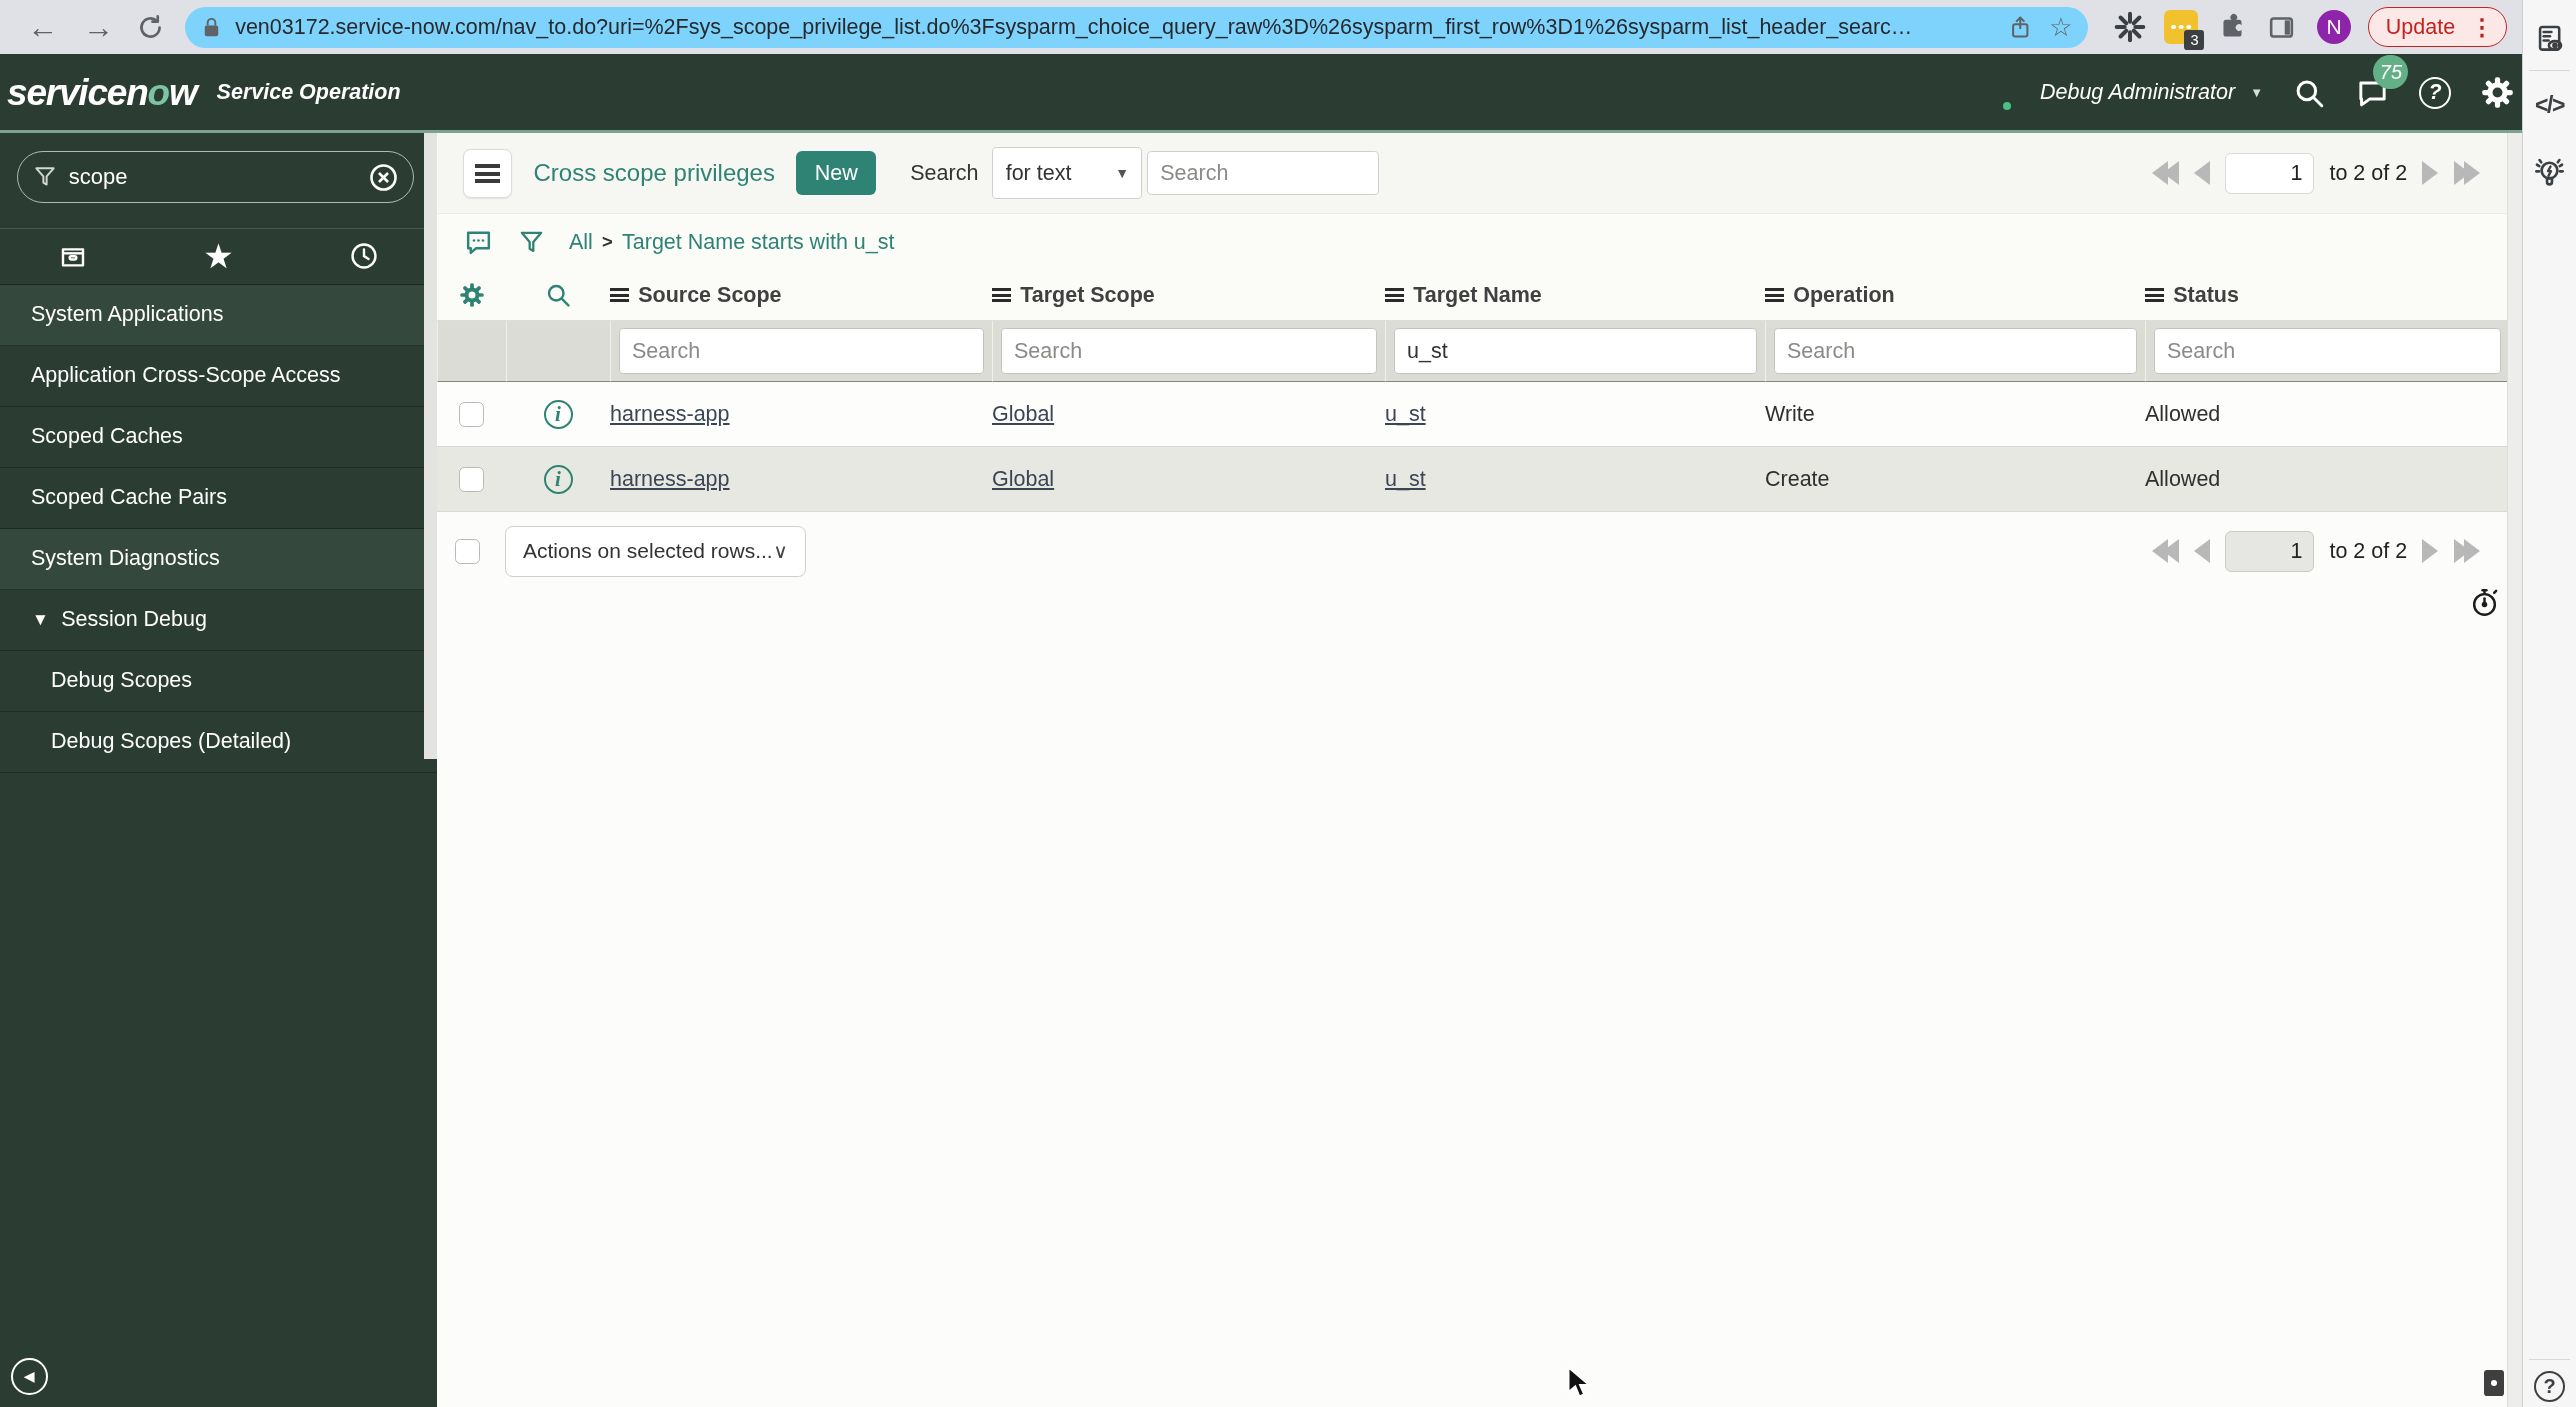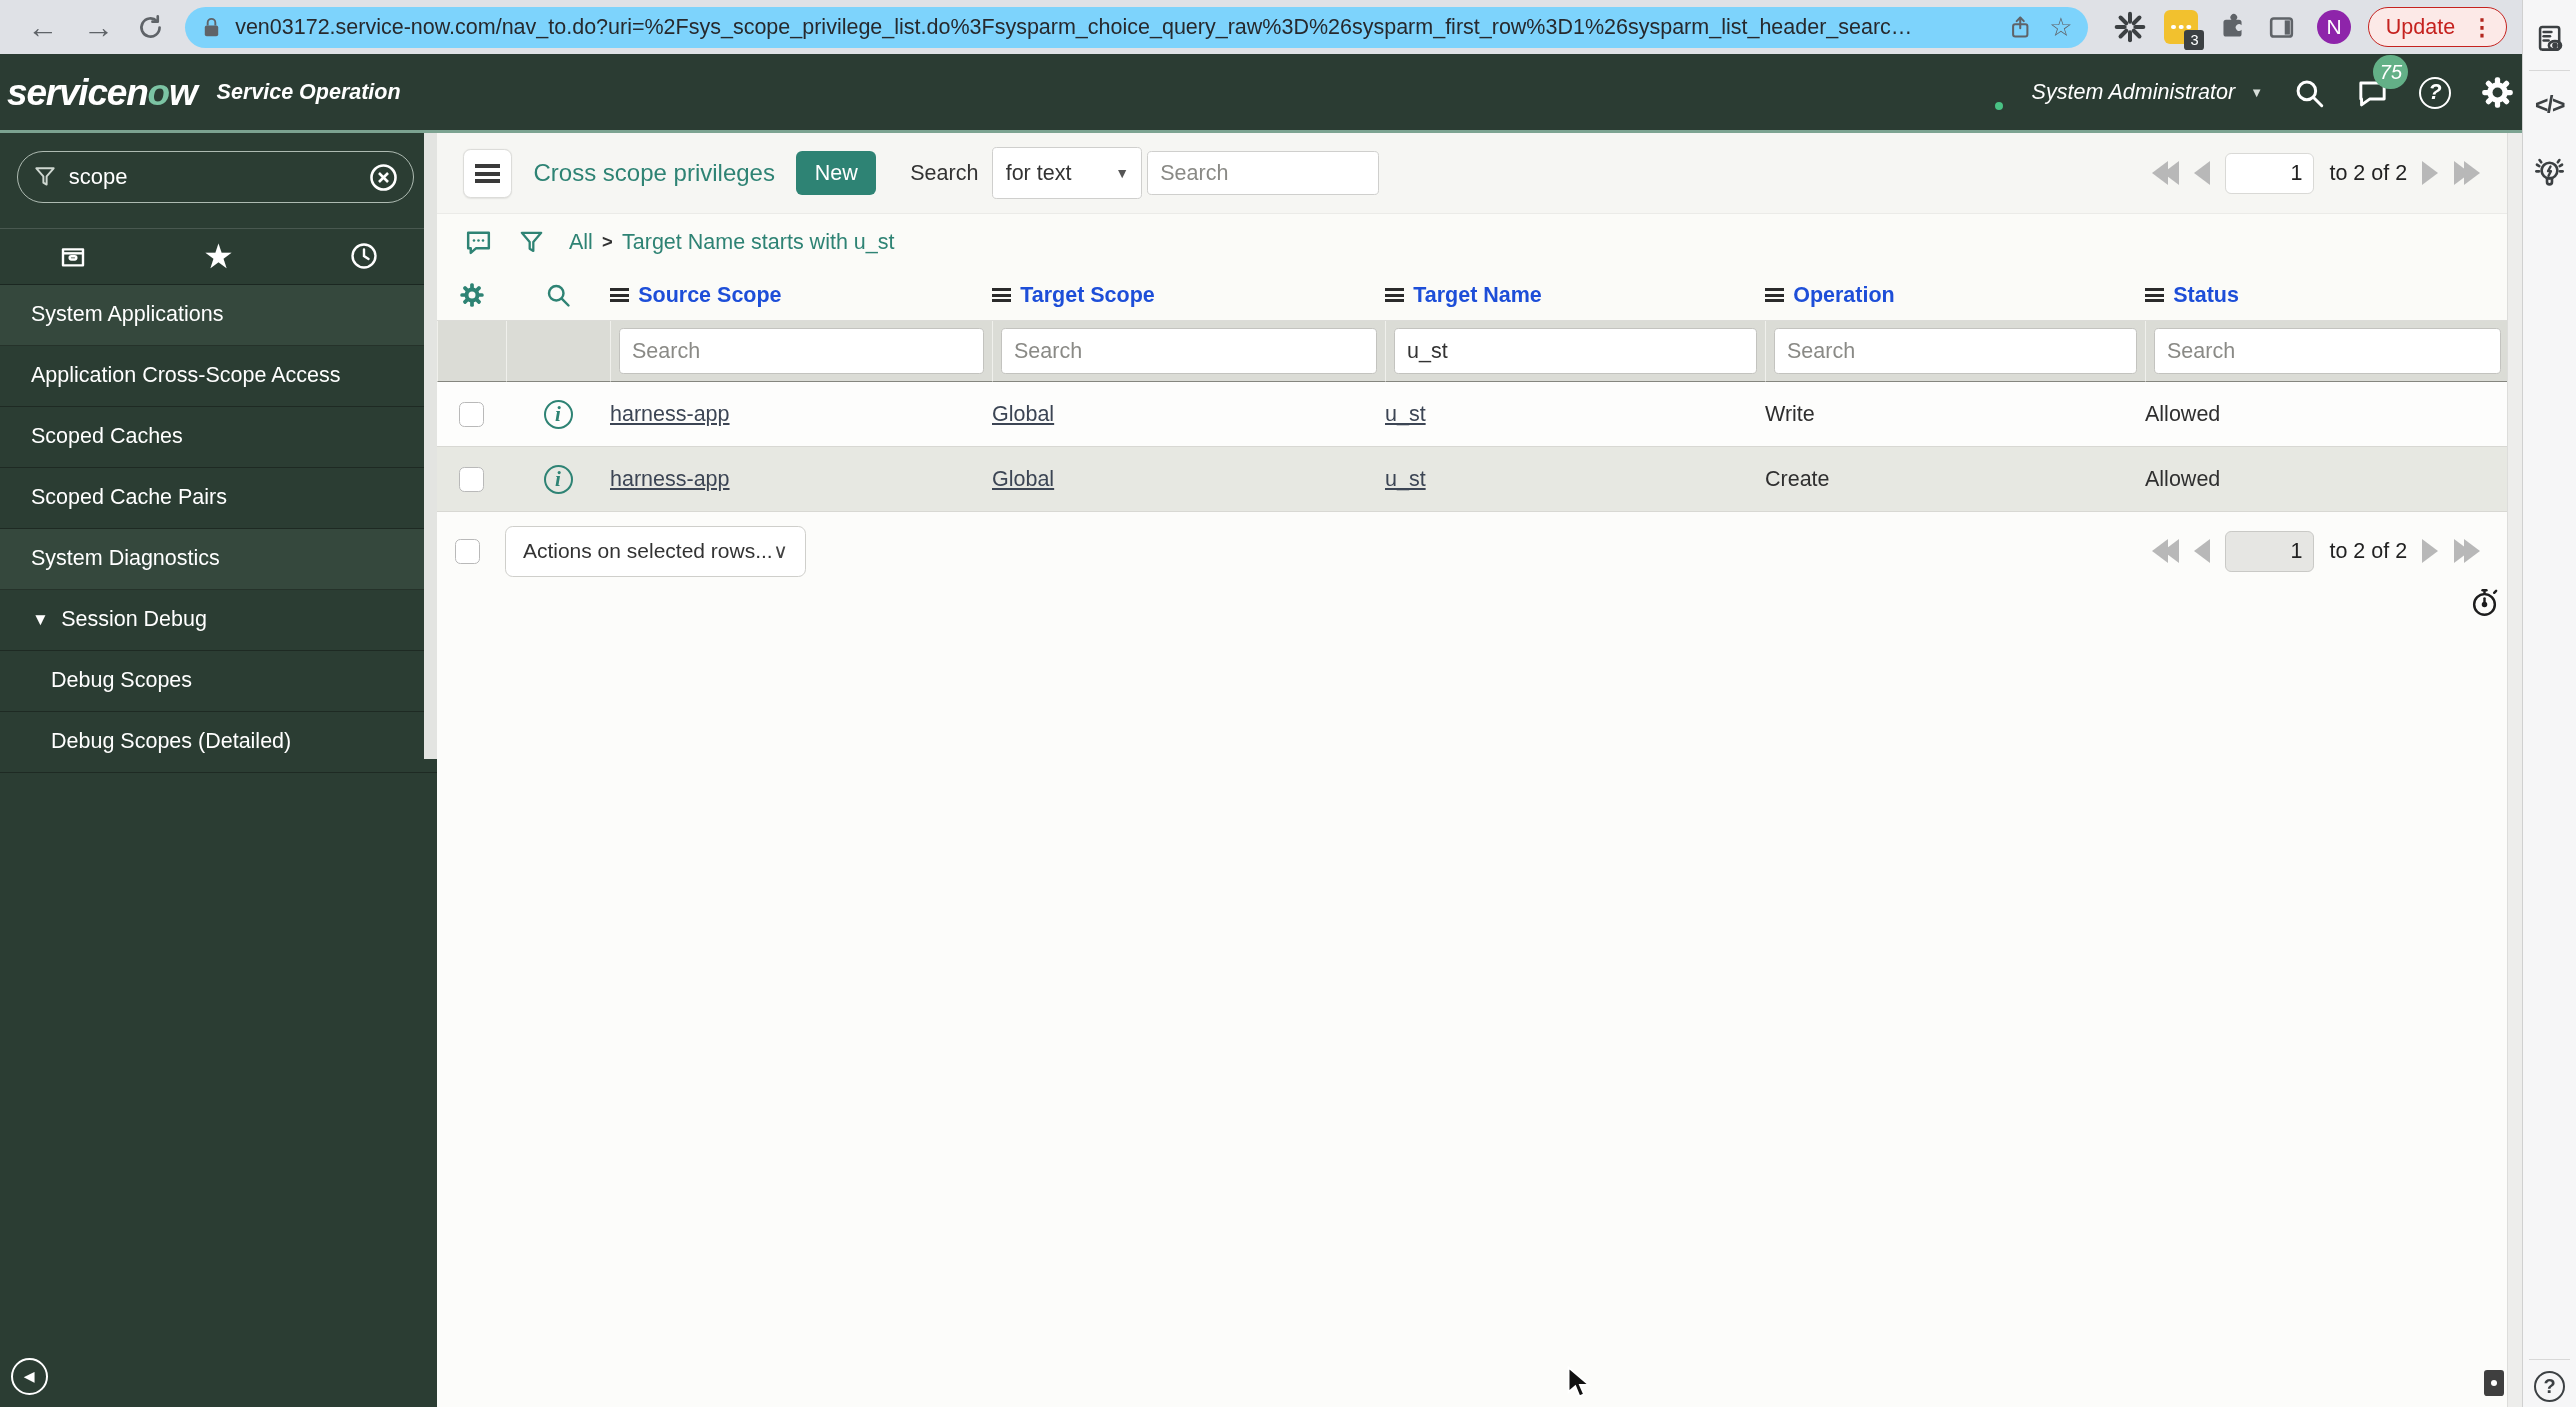--- a/index.html
+++ b/index.html
@@ -110,21 +110,21 @@
   .pg-input.gray { background:#e6e6e3; border-color:#c9c9c6; }
   .pg-range { font-size:21.5px; color:#222; white-space:nowrap; }
 
   .crumb-row { height:57px; background:#fbfbf8; display:flex; align-items:center; padding:0 26px; gap:23px;
                border-top:0.8px solid #ebebe8; }
   .crumb { font-size:21.5px; display:flex; align-items:center; gap:9.2px; }
   .crumb a { color:#2e8374; text-decoration:none; }
   .crumb .sep { color:#333; font-weight:700; font-size:18.4px; }
 
   .grid { display:grid; grid-template-columns:69px 104px 382px 393px 380px 380px 364px; width:2070px; }
-  .gh { height:51px; display:flex; align-items:center; font-size:21.5px; font-weight:700; color:#1d4ed8;
+  .gh { height:51px; display:flex; align-items:center; font-size:21.5px; font-weight:700; color:#404040;
         background:#fbfbf8; border-bottom:0.8px solid #dcdcd8; gap:9.2px; }
   .gh.iconcell { justify-content:center; font-weight:400; }
   .col-bars { width:19px; height:14.6px; flex:0 0 auto;
               background:linear-gradient(#2b2b2b 0 3.1px, transparent 3.1px 5.8px, #2b2b2b 5.8px 8.8px, transparent 8.8px 11.5px, #2b2b2b 11.5px 14.6px); }
   .fc { height:61px; background:#dbdcd6; border-bottom:1.5px solid #85867f; border-left:1.5px solid #f0f0ec;
         display:flex; align-items:center; padding:4.6px 7.7px; }
   .fc:first-child { border-left:none; }
   .flt-input { width:100%; height:46px; border:0.8px solid #c3c3bf; border-radius:4.6px; background:#fff;
                font-size:21.5px; padding:0 12.3px; font-family:"Liberation Sans", sans-serif; color:#333; }
   .dc { height:65px; display:flex; align-items:center; font-size:21.5px; color:#2f2f2f;
@@ -244,21 +244,21 @@
   </div>
 
   <div class="banner">
     <span class="logo"><span>servicen</span><span class="o">o</span><span>w</span></span>
     <span class="product">Service Operation</span>
     <div class="banner-right">
       <span class="avatar-wrap">
         <span class="avatar"></span>
         <span class="presence"></span>
       </span>
-      <span class="uname">System Administrator</span>
+      <span class="uname">Debug Administrator</span>
       <span class="glyph caret" style="margin-left:-14px;">▼</span>
       <span>
         <svg width="34" height="34" viewBox="0 0 24 24" fill="none" stroke="#fff" stroke-width="2.1" stroke-linecap="round">
           <circle cx="10.5" cy="10.5" r="6.2"></circle>
             <line x1="15.2" y1="15.2" x2="21" y2="21"></line>
         </svg>
       </span>
       <span class="chat-wrap">
         <svg width="35" height="35" viewBox="0 0 24 24" fill="none" stroke="#fff" stroke-width="2" stroke-linejoin="round">
           <path d="M4 5.5h16v11H10l-5.5 4v-4H4z"></path>

